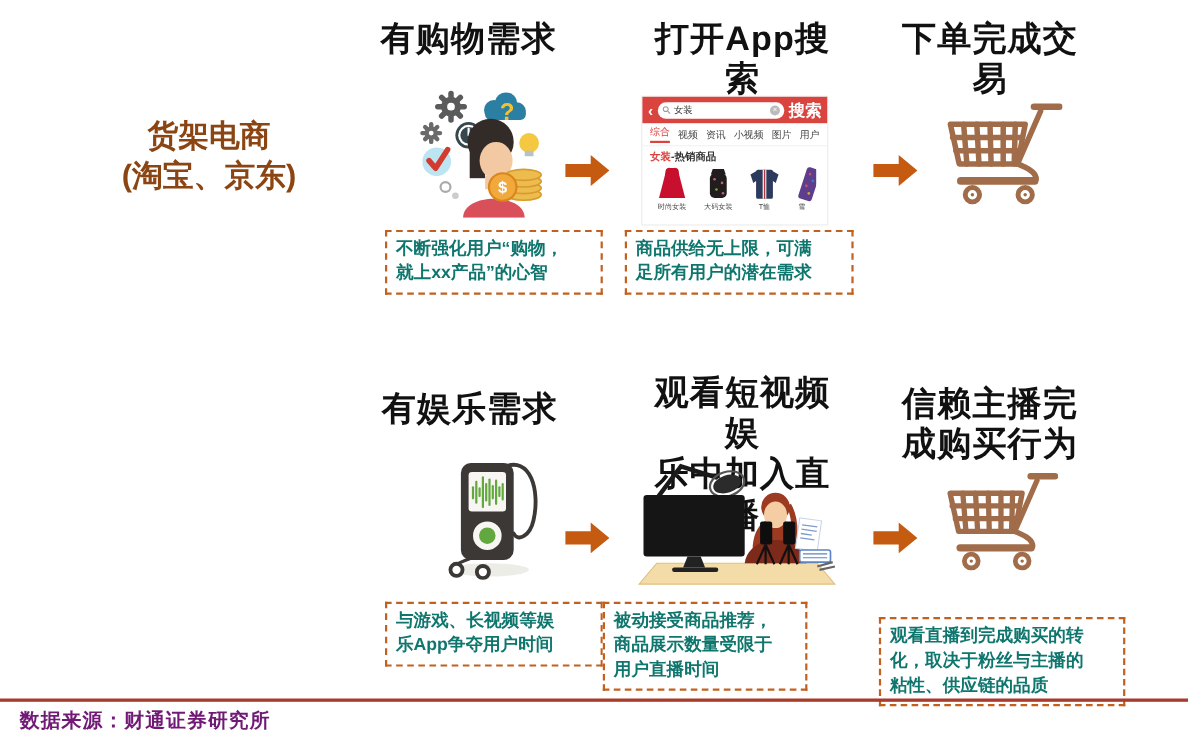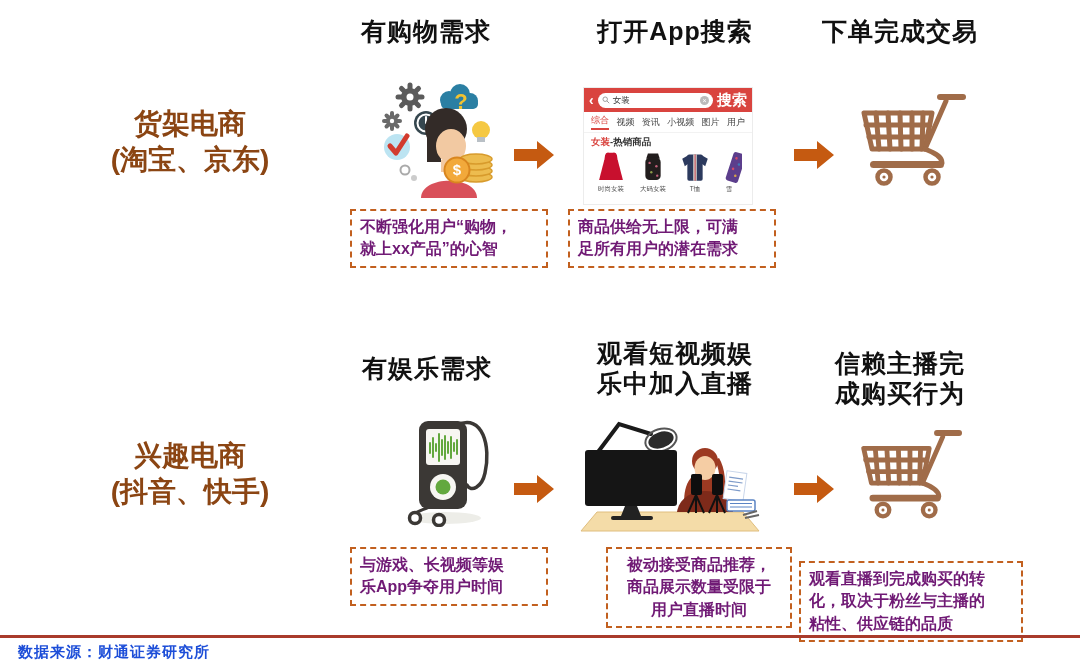--- a/index.html
+++ b/index.html
@@ -1,22 +1,22 @@
 <!DOCTYPE html>
 <html><head>
 <meta charset="utf-8">
 <style>
   html,body{margin:0;padding:0;background:#fff;}
   #canvas{position:relative;width:1080px;height:670px;background:#ffffff;overflow:hidden;
           font-family:"Liberation Sans","DejaVu Sans",sans-serif;}
-  .step-header{position:absolute;font-weight:bold;font-size:25px;color:#111;
+  .step-header{position:absolute;font-weight:bold;font-size:31px;color:#111;
                text-align:center;white-space:pre-line;line-height:1.2;letter-spacing:1px;}
   .row-label{position:absolute;font-weight:bold;font-size:28px;color:#8B4513;
              text-align:center;white-space:pre-line;line-height:1.3;}
-  .note{position:absolute;border:2px dashed #C2601F;color:#701a75;font-weight:bold;
+  .note{position:absolute;border:2px dashed #C2601F;color:#0f766e;font-weight:bold;
         font-size:16px;line-height:1.4;padding:5px 8px;white-space:pre-line;background:#fff;}
   .arrow{position:absolute;width:42px;height:30px;}
   .iconbox{position:absolute;}
   
   .appshot{position:absolute;left:583px;top:87px;width:170px;height:118px;background:#fff;
            border:1px solid #ececec;box-sizing:border-box;}
   .app-header{height:24px;background:#D9443F;display:flex;align-items:center;padding:0 5px;gap:4px;}
   .app-back{color:#fff;font-size:14px;font-weight:bold;line-height:1;}
   .app-search{flex:1;height:15px;background:#fff;border-radius:8px;display:flex;align-items:center;
               padding:0 4px;gap:3px;}
@@ -30,21 +30,21 @@
   .app-section{font-size:9.5px;font-weight:bold;color:#333;padding:3px 7px 1px;}
   .app-section .hl{color:#D9443F;}
   .app-products{display:flex;padding:1px 2px 0 6px;}
   .product{width:42px;text-align:center;}
   .product svg{display:block;margin:0 auto;}
   .product-label{font-size:6.5px;color:#4a4a4a;margin-top:1px;line-height:1;}
   .product.partial{width:26px;overflow:hidden;}
   
   .divider{position:absolute;left:0;top:635px;width:1080px;height:3px;background:#A93B2B;}
   .source{position:absolute;left:18px;top:643px;font-family:"Liberation Serif","DejaVu Serif",serif;
-          font-weight:bold;font-size:15px;color:#1d4ed8;letter-spacing:1px;}
+          font-weight:bold;font-size:18px;color:#701a75;letter-spacing:1px;}
 </style>
 </head>
 <body>
 
 <div id="canvas">
 
   <div class="step-header" style="left:346px;top:16px;width:160px;">有购物需求</div>
   <div class="step-header" style="left:583px;top:16px;width:184px;">打开App搜索</div>
   <div class="step-header" style="left:810px;top:16px;width:180px;text-align:center;">下单完成交易</div>
 
@@ -198,22 +198,20 @@
 就上xx产品”的心智</div>
   <div class="note" style="left:568px;top:209px;width:188px;">商品供给无上限，可满
 足所有用户的潜在需求</div>
 
   <div class="step-header" style="left:347px;top:353px;width:160px;">有娱乐需求</div>
   <div class="step-header" style="left:583px;top:338px;width:184px;">观看短视频娱
 乐中加入直播</div>
   <div class="step-header" style="left:810px;top:348px;width:180px;">信赖主播完
 成购买行为</div>
 
-  <div class="row-label" style="left:40px;top:438px;width:300px;">兴趣电商
-(抖音、快手)</div>
 
   <div class="iconbox" style="left:395px;top:405px;width:100px;height:125px;">
     <svg width="100" height="122" viewBox="0 0 100 122">
       <ellipse cx="50" cy="113" rx="36" ry="6" fill="#EDEDE8"></ellipse>
       <path d="M62,20 C88,8 96,42 90,68 C87,82 76,88 72,80" fill="none" stroke="#3B3835" stroke-width="3.5" stroke-linecap="round"></path>
       <path d="M34,102 C20,108 12,110 16,115" fill="none" stroke="#3B3835" stroke-width="3" stroke-linecap="round"></path>
       <circle cx="20" cy="113" r="5.5" fill="#FFF" stroke="#3B3835" stroke-width="3.5"></circle>
       <circle cx="44" cy="115" r="5.5" fill="#FFF" stroke="#3B3835" stroke-width="3.5"></circle>
       <rect x="24" y="16" width="48" height="88" rx="9" fill="#3B3835"></rect>
       <rect x="31" y="24" width="34" height="36" rx="3" fill="#F7F6F2"></rect>
@@ -284,21 +282,21 @@
       <rect x="14" y="73" width="74" height="7" rx="3.5" fill="#A06C49"></rect>
       <circle cx="28" cy="89" r="6.5" fill="none" stroke="#A06C49" stroke-width="4.5"></circle>
       <circle cx="28" cy="89" r="1.6" fill="#A06C49"></circle>
       <circle cx="76" cy="89" r="6.5" fill="none" stroke="#A06C49" stroke-width="4.5"></circle>
       <circle cx="76" cy="89" r="1.6" fill="#A06C49"></circle>
     </svg>
   </div>
 
   <div class="note" style="left:350px;top:547px;width:178px;">与游戏、长视频等娱
 乐App争夺用户时间</div>
-  <div class="note" style="left:606px;top:547px;width:166px;text-align:center;">被动接受商品推荐，
+  <div class="note" style="left:548px;top:547px;width:166px;">被动接受商品推荐，
 商品展示数量受限于
 用户直播时间</div>
   <div class="note" style="left:799px;top:561px;width:204px;">观看直播到完成购买的转
 化，取决于粉丝与主播的
 粘性、供应链的品质</div>
 
   <div class="divider"></div>
   <div class="source">数据来源：财通证券研究所</div>
 
 </div>

